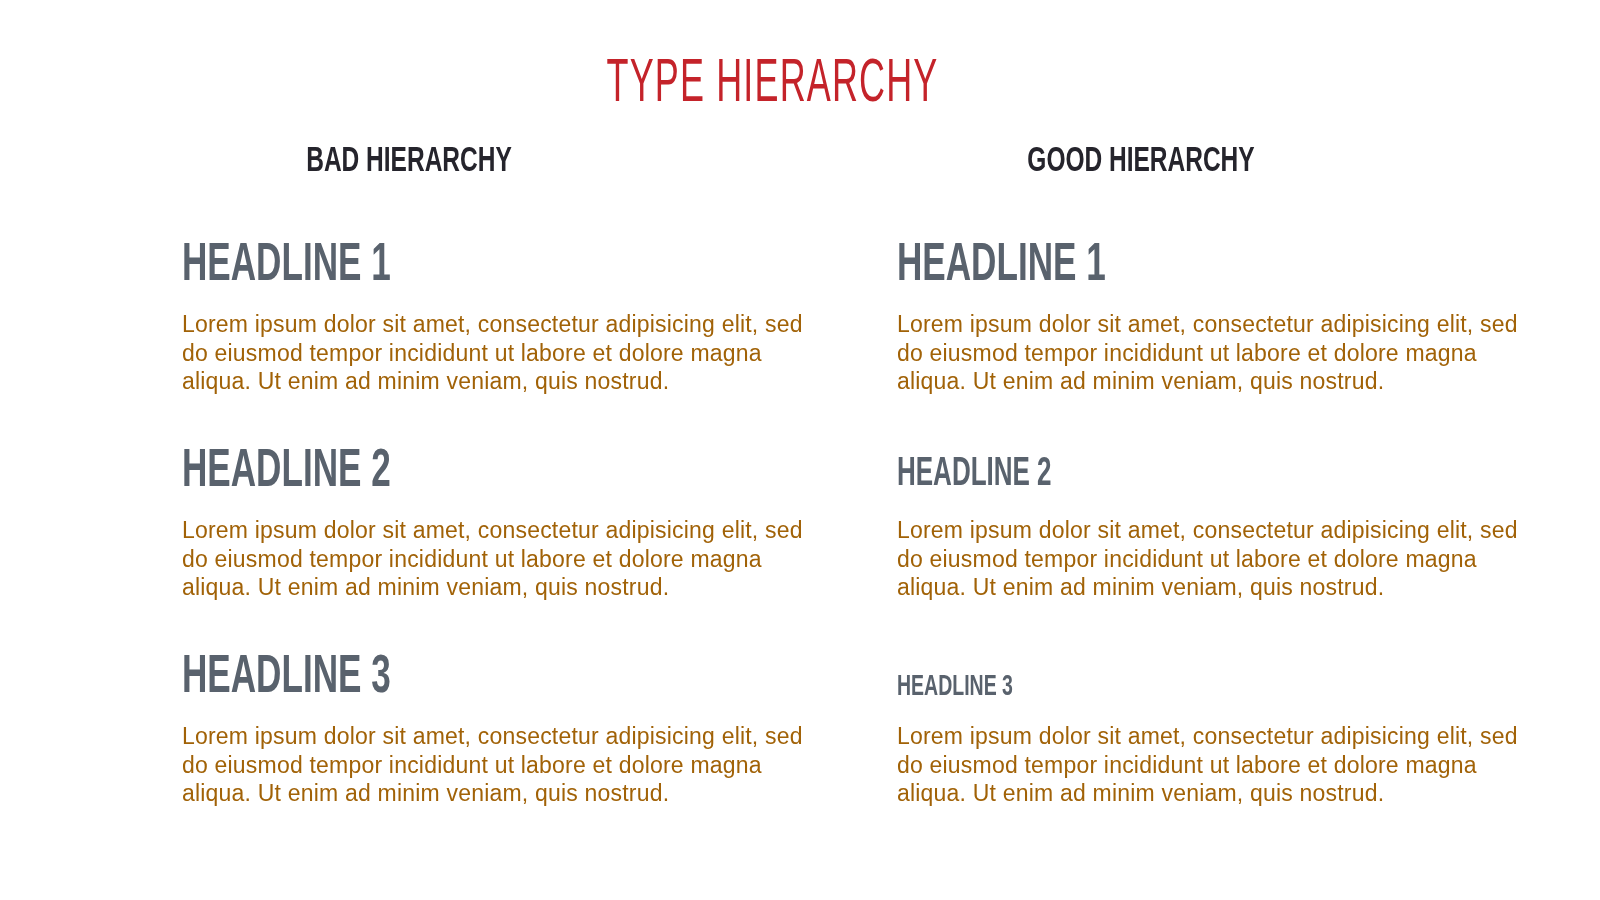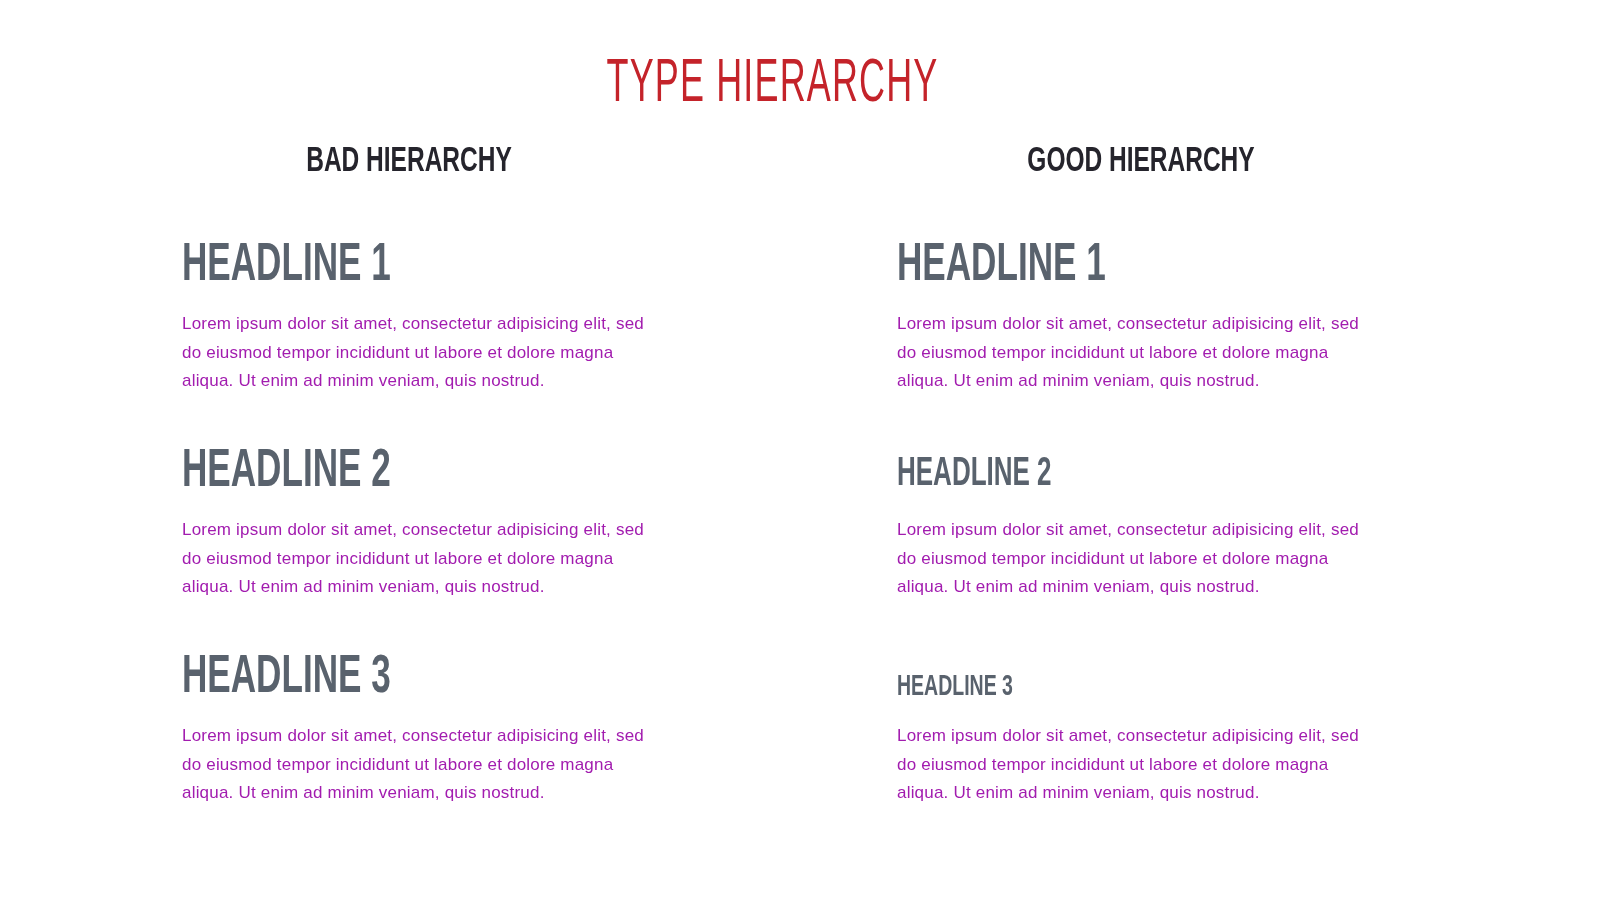--- a/index.html
+++ b/index.html
@@ -42,22 +42,22 @@
     white-space:nowrap;
   }
   .h-large  { font-size:54px; }
   .h-medium { font-size:40px; }
   .h-small  { font-size:30px; }
   .col-l { left:182px; }
   .col-r { left:897px; }
   
   .body-text {
     position:absolute; width:540px;
-    font-size:17px; line-height:28.5px;
-    color:#a21caf;
+    font-size:23px; line-height:28.5px;
+    color:#a16207;
     letter-spacing:0.2px;
   }
   .body-text div { white-space:nowrap; }
 </style>
 </head>
 <body>
 
 <div id="slide">
 
   <h1 class="slide-title">TYPE HIERARCHY</h1>

